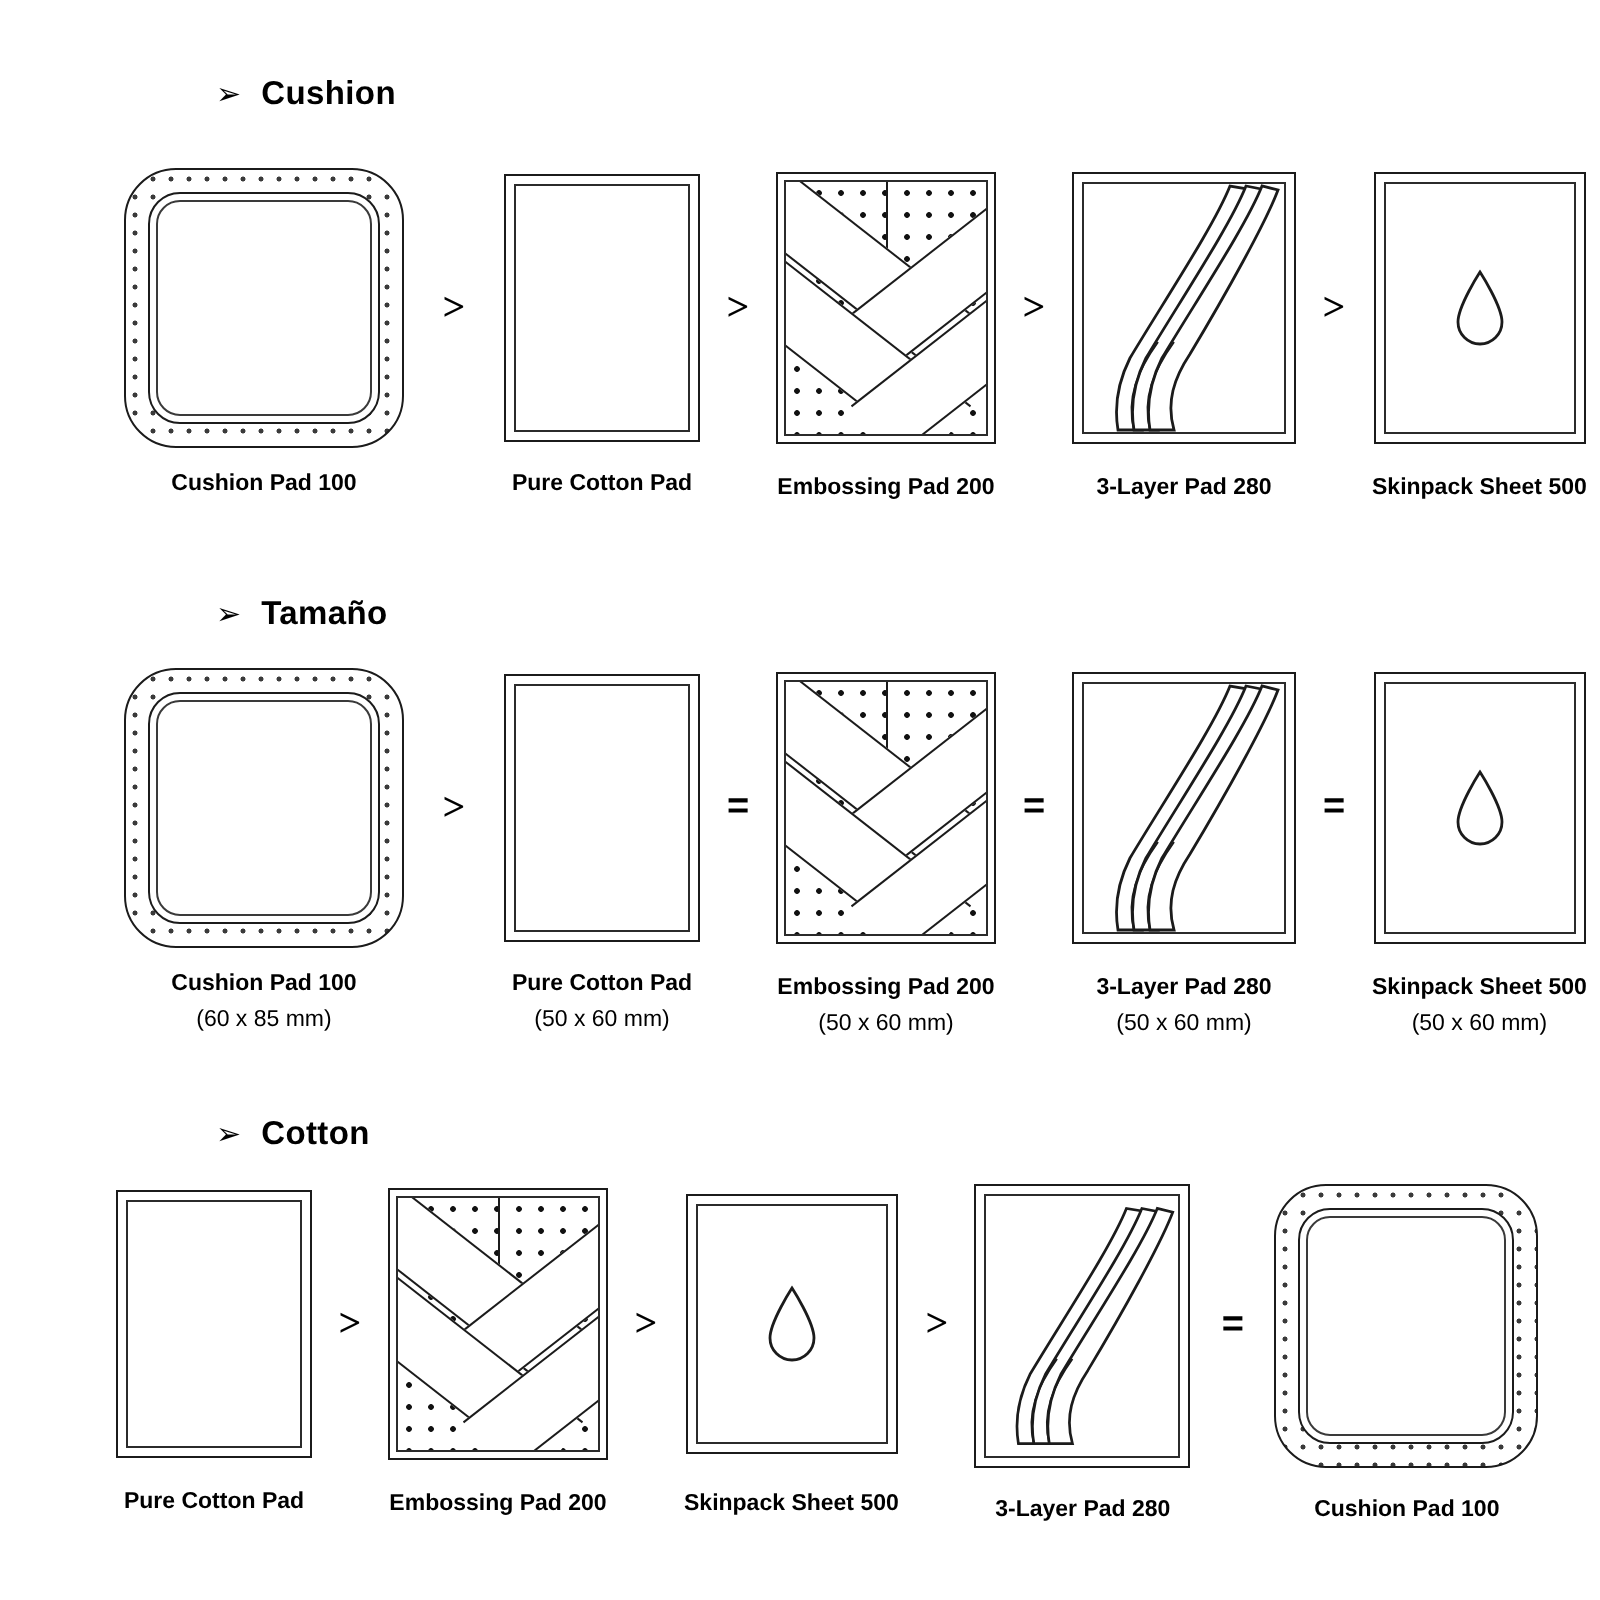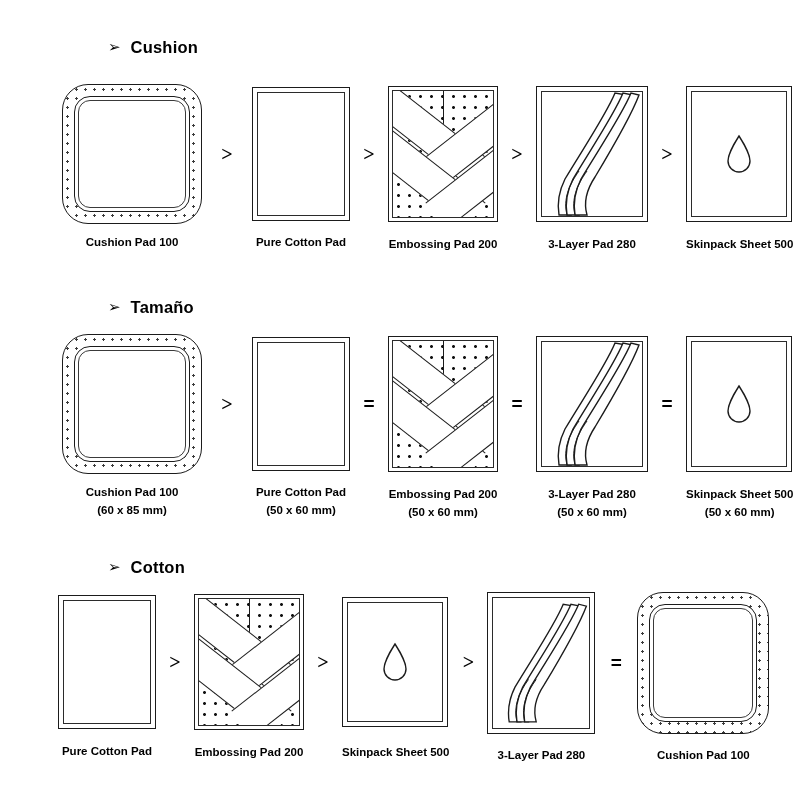--- a/index.html
+++ b/index.html
@@ -41,35 +41,36 @@
 
   
   .row {
     position: absolute;
     display: flex;
     align-items: flex-start;
   }
   .item {
     display: flex;
     flex-direction: column;
+    align-items: center;
   }
   .art {
     position: relative;
   }
   .caption {
     margin-top: 10px;
     font-size: 11.5px;
     font-weight: bold;
     text-align: center;
     line-height: 1.55;
     white-space: nowrap;
   }
   .caption .sub {
     display: block;
-    font-weight: bold;
+    font-weight: normal;
   }
   .op {
     font-size: 20px;
     font-weight: bold;
     font-family: "Liberation Serif", serif;
     display: flex;
     align-items: center;
     justify-content: center;
   }
   .op.eq {

